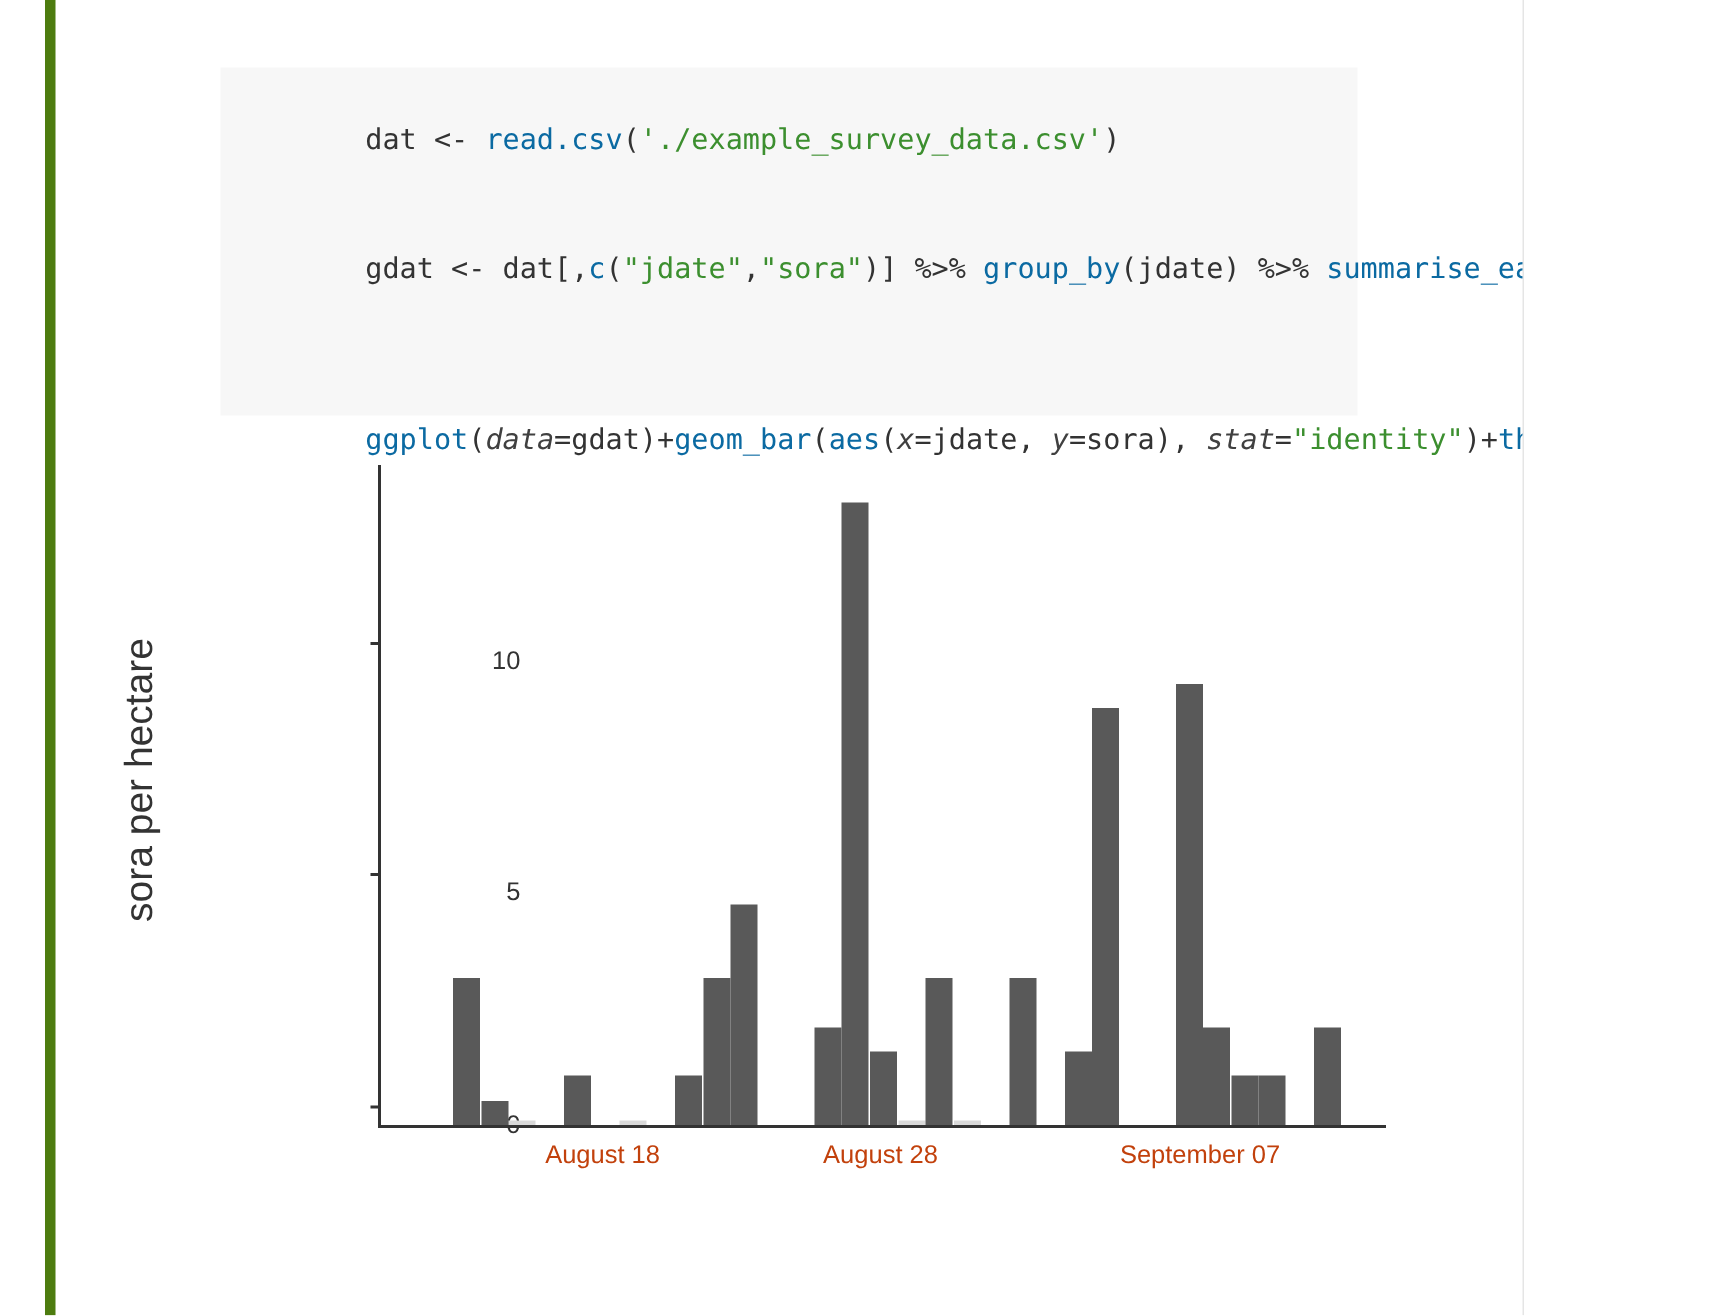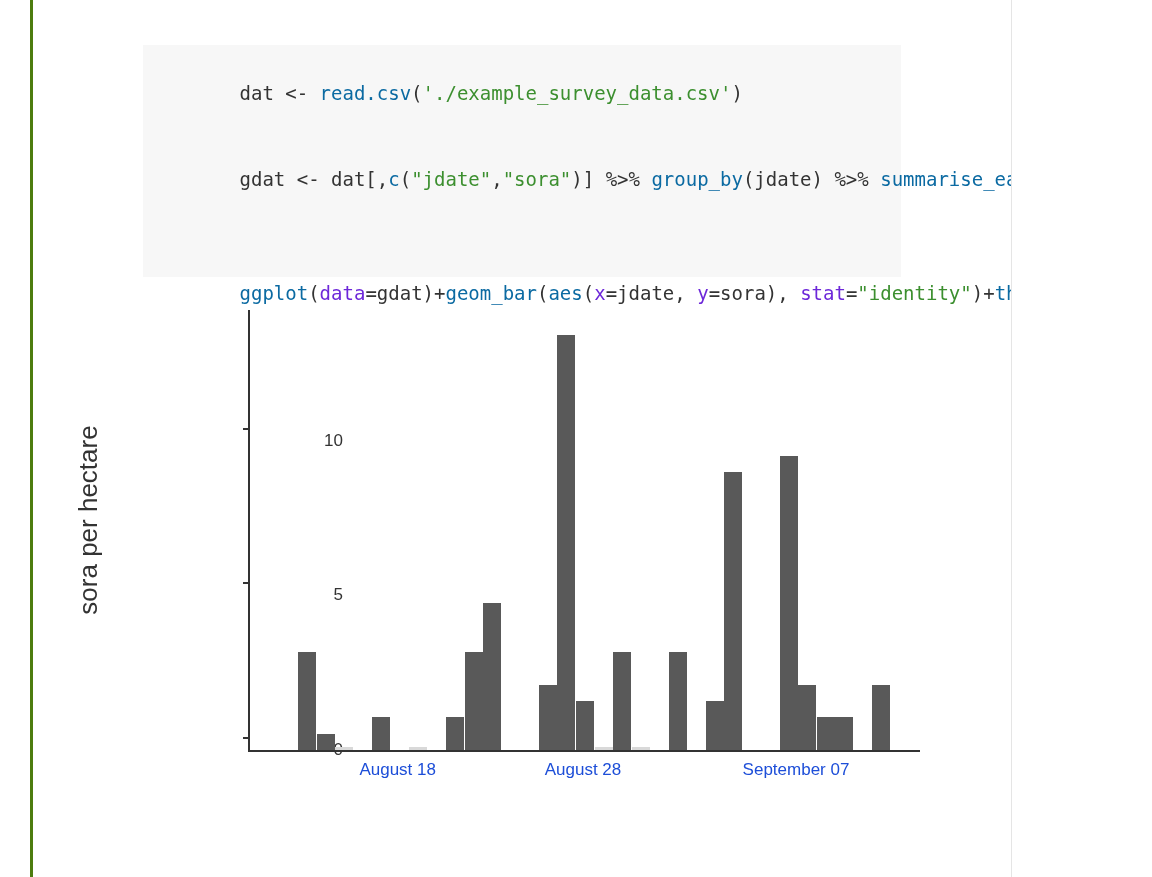--- a/index.html
+++ b/index.html
@@ -15,21 +15,21 @@
     position: relative;
     background: #ffffff;
     overflow: hidden;
   }
   .sheet {
     position: absolute;
     left: 30px;
     top: 0;
     width: 978px;
     height: 877px;
-    border-left: 3px solid #4d7c0f;
+    border-left: 7px solid #4d7c0f;
     border-right: 1px solid #e5e5e5;
     background: #ffffff;
     overflow: hidden;
   }
   .code-block {
     position: absolute;
     left: 110px;
     top: 45px;
     width: 758px;
     height: 232px;
@@ -42,21 +42,21 @@
     font-size: 19px;
     line-height: 28px;
     white-space: pre;
     color: #333;
     position: absolute;
     left: 5px;
   }
   .tok-default { color: #333333; }
   .tok-fn      { color: #0b6aa2; }  
   .tok-str     { color: #3c8f2f; }  
-  .tok-param   { color: #6d28d9; }
+  .tok-param   { color: #404040; font-style: italic; }
 
   .chart-area {
     position: absolute;
     left: 110px;
     top: 300px;
     width: 780px;
     height: 520px;
   }
 
   .plot-panel {
@@ -85,21 +85,21 @@
     width: 5px;
     height: 2px;
     background: #333;
   }
 
   .xtick-label {
     position: absolute;
     top: 460px;
     font-family: "Helvetica", "Arial", sans-serif;
     font-size: 17px;
-    color: #1d4ed8;
+    color: #c2410c;
     width: 140px;
     text-align: center;
   }
   .x-title {
     position: absolute;
     top: 485px;
     left: 0;
     width: 780px;
     text-align: center;
     font-family: "Helvetica", "Arial", sans-serif;

